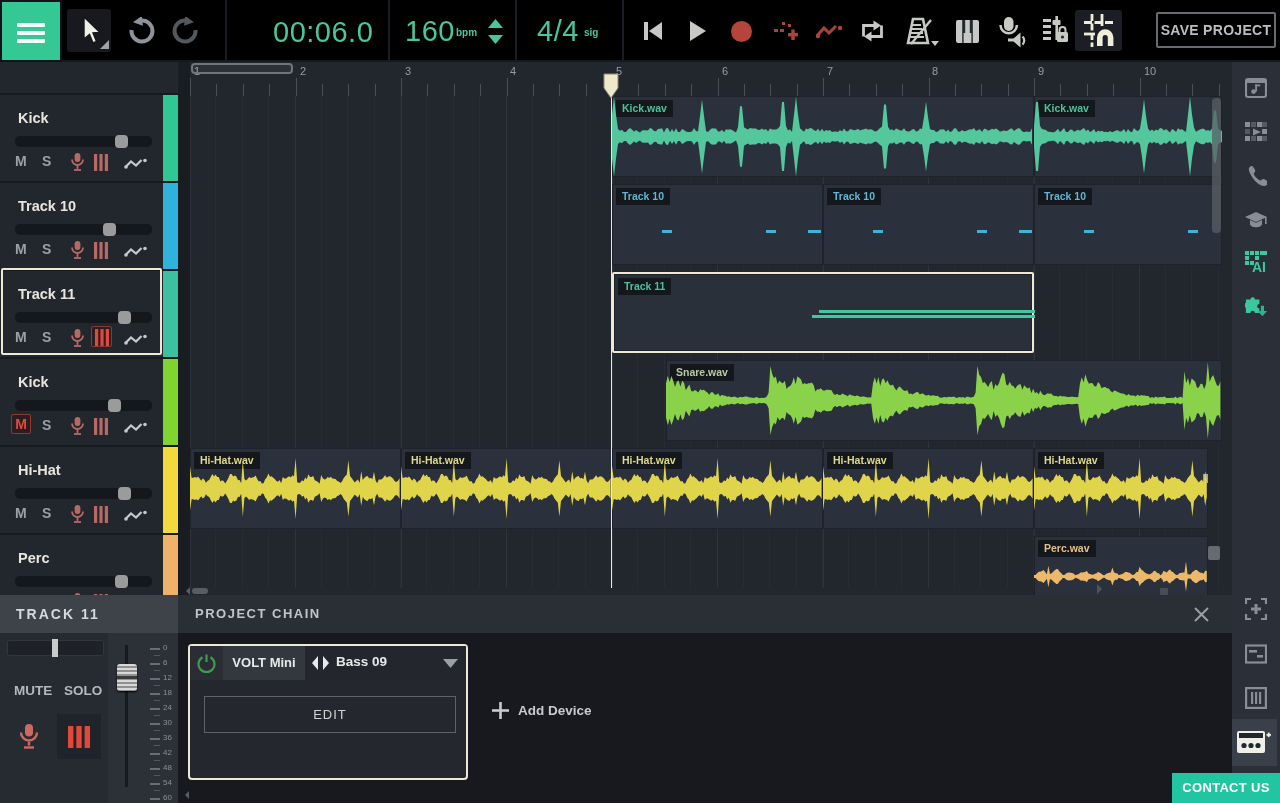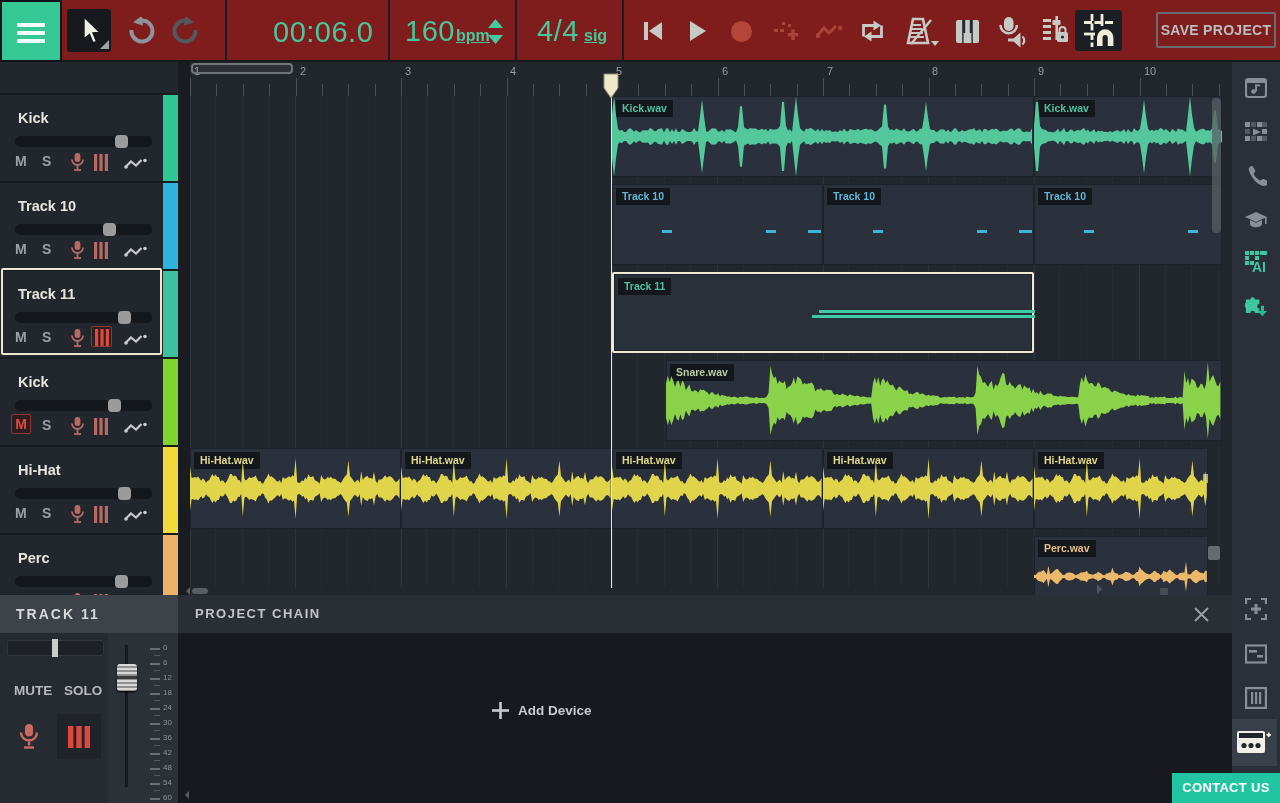--- a/index.html
+++ b/index.html
@@ -1,27 +1,27 @@
 <!DOCTYPE html>
 <html><head><meta charset="utf-8">
 <style>
 * { margin:0; padding:0; box-sizing:border-box; }
 html,body { width:1280px; height:803px; overflow:hidden; background:#22262d;
   font-family:"Liberation Sans", sans-serif; }
 .abs { position:absolute; }
 #app { position:relative; width:1280px; height:803px; }
 
 #topbar { position:absolute; left:0; top:0; width:1280px; height:62px;
-  background:#7f1d1d; border-bottom:2px solid #16191d; }
+  background:#000000; border-bottom:2px solid #16191d; }
 #burger { position:absolute; left:0; top:0; width:62px; height:62px; background:#35c794; border:2px solid #10141a; }
 #burger div { position:absolute; left:15px; width:28px; height:3.5px; background:#f2fffa; border-radius:1px; }
 .vsep { position:absolute; top:0; width:2px; height:60px; background:#1a1d23; }
 .tool-box { position:absolute; background:#17191e; border-radius:3px; }
 .teal-big { position:absolute; color:#49c79c; font-size:29px; letter-spacing:0.5px; font-weight:400; }
-.teal-small { position:absolute; color:#49c79c; font-size:16px; font-weight:700;text-decoration:underline; }
+.teal-small { position:absolute; color:#49c79c; font-size:10px; font-weight:700; }
 #saveproj { position:absolute; left:1156px; top:12px; width:120px; height:36px;
   border:2px solid #686c72; border-radius:2px; color:#bbbec1; font-size:14px;
   font-weight:700; letter-spacing:0.3px; text-align:center; line-height:32px; white-space:nowrap; }
 
 #leftpanel { position:absolute; left:0; top:62px; width:178px; height:533px; background:#22262d; }
 #gutter { position:absolute; left:178px; top:62px; width:12px; height:533px; background:#191c21; }
 .trow { position:absolute; left:0; width:178px; height:88px; border-top:2px solid #171a1f; }
 .tname { position:absolute; left:18px; top:15px; color:#e7e5dc; font-size:14.5px; font-weight:700; }
 .tslider { position:absolute; left:15px; top:41px; width:137px; height:11px;
   background:#14171c; border-radius:5px; }
@@ -650,19 +650,37 @@
 <div class="abs" style="left:163px;top:183px;color:#8d9196;font-size:8px;">54</div>
 <div class="abs" style="left:154px;top:195px;width:6px;height:1px;background:#53575d;"></div>
 <div class="abs" style="left:150px;top:203px;width:10px;height:1.5px;background:#6a6e74;"></div>
 <div class="abs" style="left:163px;top:198px;color:#8d9196;font-size:8px;">60</div>
 </div>
 <div id="dcpanel">
 <div id="dchead">PROJECT CHAIN</div>
 <svg class="abs" style="left:1016px;top:12px" width="15" height="15" viewBox="0 0 15 15">
 <path d="M1 1 L14 14 M14 1 L1 14" stroke="#9a9fa4" stroke-width="2"></path>
       </svg>
+<div id="device">
+<div class="abs" style="left:0;top:0;width:33px;height:34px;background:#2a2e34;"></div>
+<div class="abs" style="left:33px;top:0;width:82px;height:34px;background:#33373e;color:#e8e9ea;font-size:13px;font-weight:700;text-align:center;line-height:34px;">VOLT Mini</div>
+<div class="abs" style="left:115px;top:0;width:161px;height:34px;background:#23262c;"></div>
+<svg class="abs" style="left:7px;top:8px" width="19" height="19" viewBox="0 0 19 19">
+<path d="M5.5 3.2 a8 8 0 1 0 8 0" fill="none" stroke="#3f9b4f" stroke-width="2.2"></path>
+<line x1="9.5" y1="0.5" x2="9.5" y2="8" stroke="#3f9b4f" stroke-width="2.2"></line>
+        </svg>
+<svg class="abs" style="left:122px;top:10px" width="17" height="14" viewBox="0 0 17 14">
+<path d="M6 0 L6 14 L0 7 Z" fill="#e8e9ea"></path>
+          <path d="M11 0 L11 14 L17 7 Z" fill="#e8e9ea"></path>
+        </svg>
+<div class="abs" style="left:146px;top:8px;color:#e8e9ea;font-size:13.5px;font-weight:700;">Bass 09</div>
+<svg class="abs" style="left:253px;top:13px" width="15" height="9" viewBox="0 0 15 9">
+<path d="M0 0 L15 0 L7.5 9 Z" fill="#9aa0a5"></path>
+        </svg>
+<div id="editbtn">EDIT</div>
+</div>
 <svg class="abs" style="left:314px;top:107px" width="17" height="17" viewBox="0 0 17 17">
 <rect x="7.2" y="0" width="2.6" height="17" fill="#c8cacd"></rect>
         <rect x="0" y="7.2" width="17" height="2.6" fill="#c8cacd"></rect>
       </svg>
 <div class="abs" style="left:340px;top:108px;color:#c8cacd;font-size:13.5px;font-weight:700;">Add Device</div>
 <div class="abs" style="left:3px;top:196px;width:0;height:0;border:4px solid transparent;border-right-color:#585d64;"></div>
 </div>
 </div>
 </body></html>

